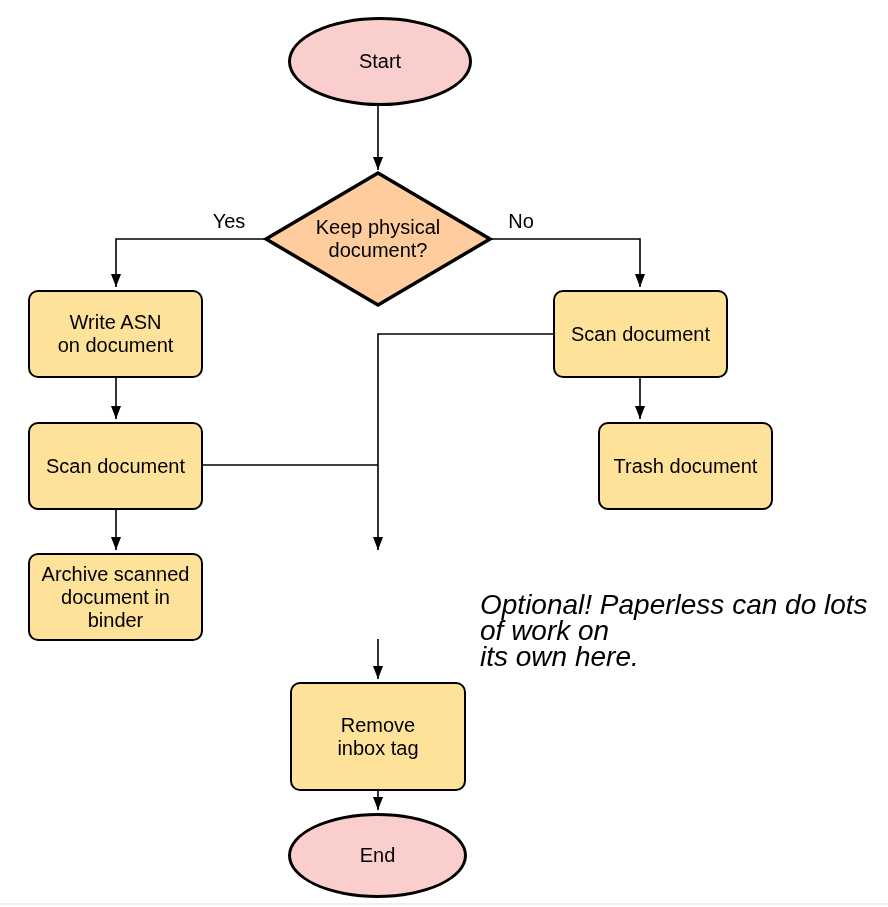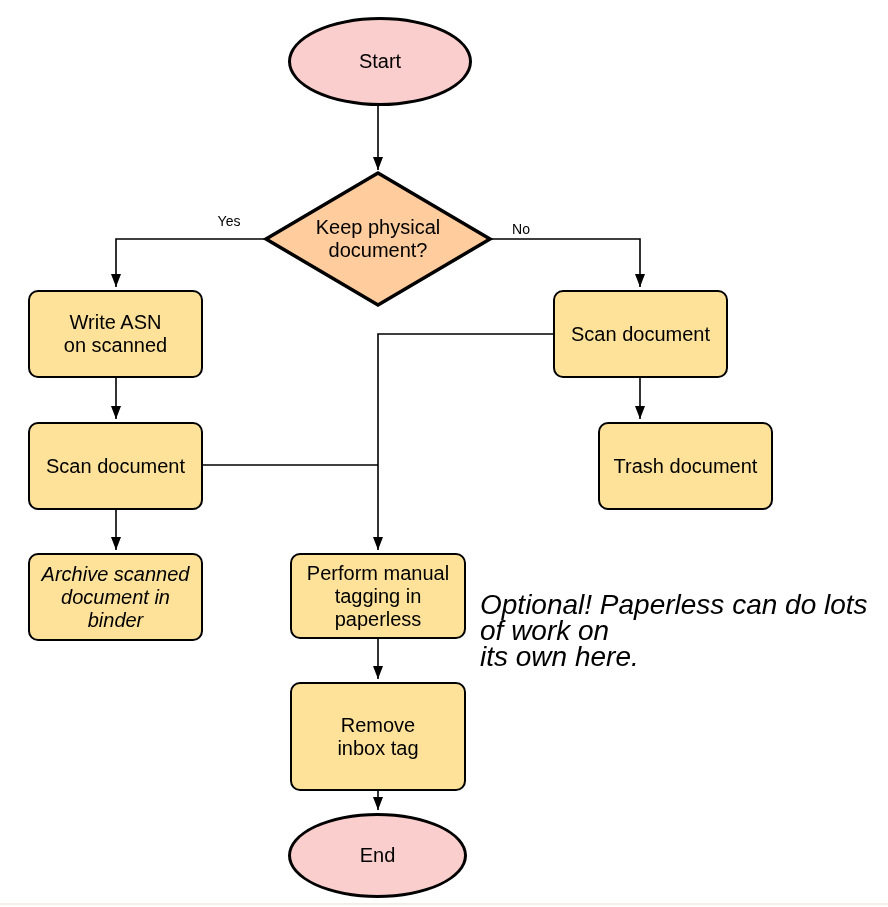--- a/index.html
+++ b/index.html
@@ -54,21 +54,21 @@
     border: 3px solid var(--stroke, #000);
     border-radius: 50%;
   }
   .decision-label-box {
     background: transparent;
     border: none;
   }
   .edge-label {
     position: absolute;
     transform: translate(-50%, -50%);
-    font-size: 14px;
+    font-size: 20px;
     color: #000;
     background: #fff;
     padding: 0 3px;
   }
   .annotation {
     position: absolute;
     left: 480px;
     top: 592px;
     width: 402px;
     font-size: 28px;
@@ -116,56 +116,51 @@
     <span class="label">Keep physical
 document?</span>
   </div>
 
   <div class="node terminator" style="left:288px; top:17px; width:184px; height:89px;">
     <span class="label">Start</span>
   </div>
 
   <div class="node process" style="left:28px; top:290px; width:175px; height:88px;">
     <span class="label">Write ASN
-on scanned</span>
+on document</span>
   </div>
 
   <div class="node process" style="left:28px; top:422px; width:175px; height:88px;">
     <span class="label">Scan document</span>
   </div>
 
-  <div class="node process" style="left:28px; top:553px; width:175px; height:88px;font-style:italic;">
+  <div class="node process" style="left:28px; top:553px; width:175px; height:88px;">
     <span class="label">Archive scanned
 document in
 binder</span>
   </div>
 
   <div class="node process" style="left:553px; top:290px; width:175px; height:88px;">
     <span class="label">Scan document</span>
   </div>
 
   <div class="node process" style="left:553px; top:422px; width:175px; height:88px;margin-left:45px;">
     <span class="label">Trash document</span>
   </div>
 
-  <div class="node process" style="left:290px; top:553px; width:176px; height:86px;">
-    <span class="label">Perform manual
-tagging in
-paperless</span>
-  </div>
 
   <div class="node process" style="left:290px; top:682px; width:176px; height:109px;">
     <span class="label">Remove
 inbox tag</span>
   </div>
 
   <div class="node terminator" style="left:288px; top:813px; width:179px; height:85px;">
     <span class="label">End</span>
   </div>
 
   <div class="edge-label" style="left:229px; top:221px;">Yes</div>
-  <div class="edge-label" style="left:521px; top:229px;">No</div>
+  <div class="edge-label" style="left:521px; top:221px;">No</div>
 
   <div class="annotation">Optional! Paperless can do lots of work on
 its own here.</div>
 
   <div class="bottom-divider"></div>
 </div>
 
 </body></html>

